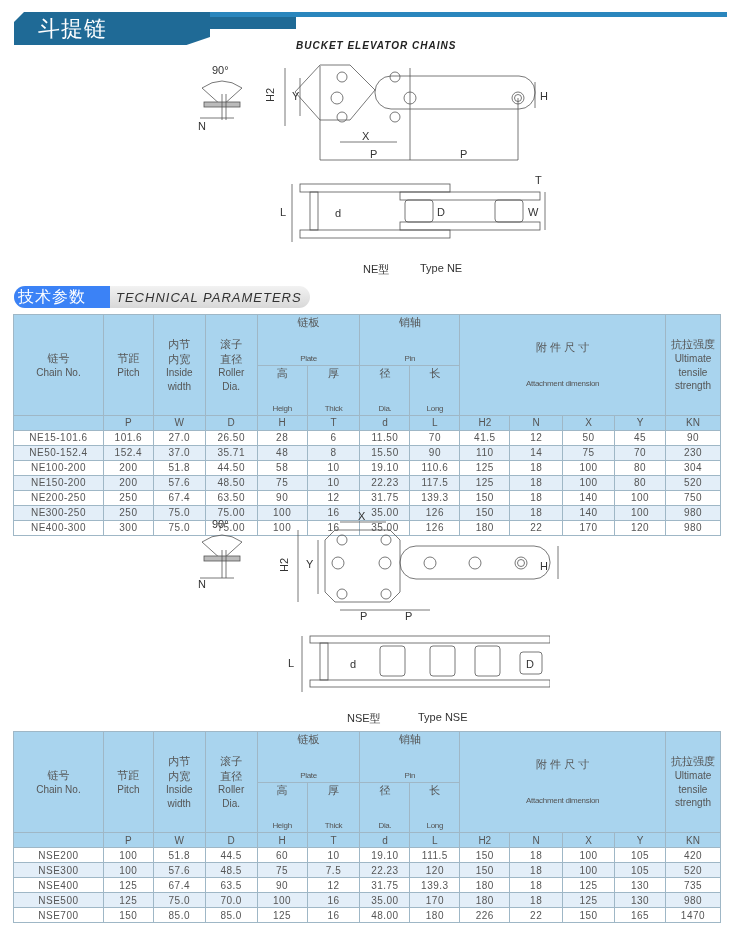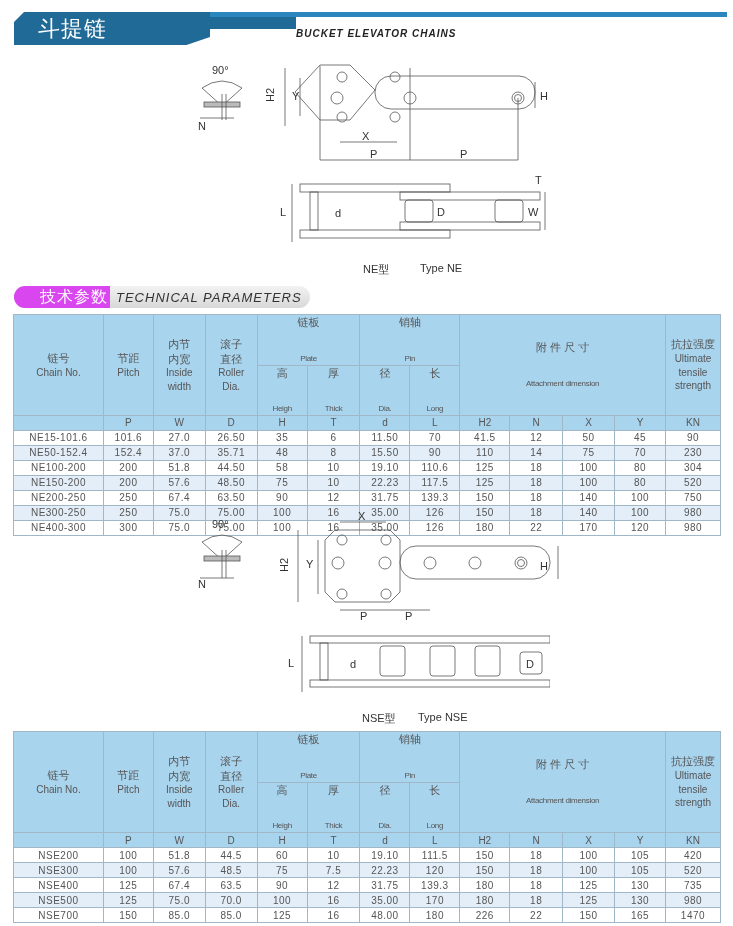--- a/index.html
+++ b/index.html
@@ -17,32 +17,32 @@
   }
   .banner-line {
     position: absolute; left: 200px; top: 12px; width: 527px; height: 5px;
     background: #2a86bd;
   }
   .banner-line2 {
     position: absolute; left: 200px; top: 17px; width: 96px; height: 12px;
     background: #1f6a96;
   }
   .subtitle {
-    position: absolute; left: 296px; top: 28px; font-size: 10px; font-weight: bold;
+    position: absolute; left: 296px; top: 40px; font-size: 10px; font-weight: bold;
     font-style: italic; letter-spacing: 1px; color: #222;
     font-family: "Liberation Sans", sans-serif;
   }
   .pill {
     position: absolute; left: 14px; top: 286px; height: 22px; width: 296px;
     background: linear-gradient(#f2f2f2, #d8d8d8); border-radius: 11px;
   }
   .pill-dark {
     position: absolute; left: 14px; top: 286px; height: 22px; width: 96px;
-    background: #d946ef; border-radius: 11px 0 0 11px; color: #fff;
-    font-size: 16px; line-height: 22px; padding-left: 26px; letter-spacing: 1px;
+    background: #3b82f6; border-radius: 11px 0 0 11px; color: #fff;
+    font-size: 16px; line-height: 22px; padding-left: 4px; letter-spacing: 1px;
   }
   .pill-text {
     position: absolute; left: 116px; top: 290px; font-size: 13px; font-style: italic;
     letter-spacing: 1px; color: #333; font-family: "Liberation Sans", sans-serif;
   }
   .figure { position: absolute; }
   .caption {
     position: absolute; font-size: 11px; color: #333;
     font-family: "Liberation Sans", sans-serif;
   }
@@ -231,21 +231,21 @@
       <th>Y</th>
       <th>KN</th>
     </tr>
   </thead>
   <tbody>
       <tr>
         <td>NE15-101.6</td>
         <td>101.6</td>
         <td>27.0</td>
         <td>26.50</td>
-        <td>35</td>
+        <td>28</td>
         <td>6</td>
         <td>11.50</td>
         <td>70</td>
         <td>41.5</td>
         <td>12</td>
         <td>50</td>
         <td>45</td>
         <td>90</td>
       </tr>
       <tr>
@@ -390,21 +390,21 @@
     <rect x="195" y="14" width="25" height="30" rx="3"></rect>
       <rect x="240" y="20" width="22" height="22" rx="3"></rect>
     <line x1="22" y1="4" x2="22" y2="60"></line>
   </g>
   <g font-size="11" fill="#333">
     <text x="8" y="35">L</text>
     <text x="70" y="36">d</text>
     <text x="246" y="36">D</text>
   </g>
 </svg>
-<div class="caption" style="left:362px;top:711px">NSE型</div>
+<div class="caption" style="left:347px;top:711px">NSE型</div>
 <div class="caption" style="left:418px;top:711px">Type NSE</div>
 
 <table class="spec" style="left:13px;top:731px;width:708px">
   <colgroup>
     <col style="width:90px">
       <col style="width:50px">
       <col style="width:52px">
       <col style="width:52px">
     <col style="width:50px">
       <col style="width:53px">

